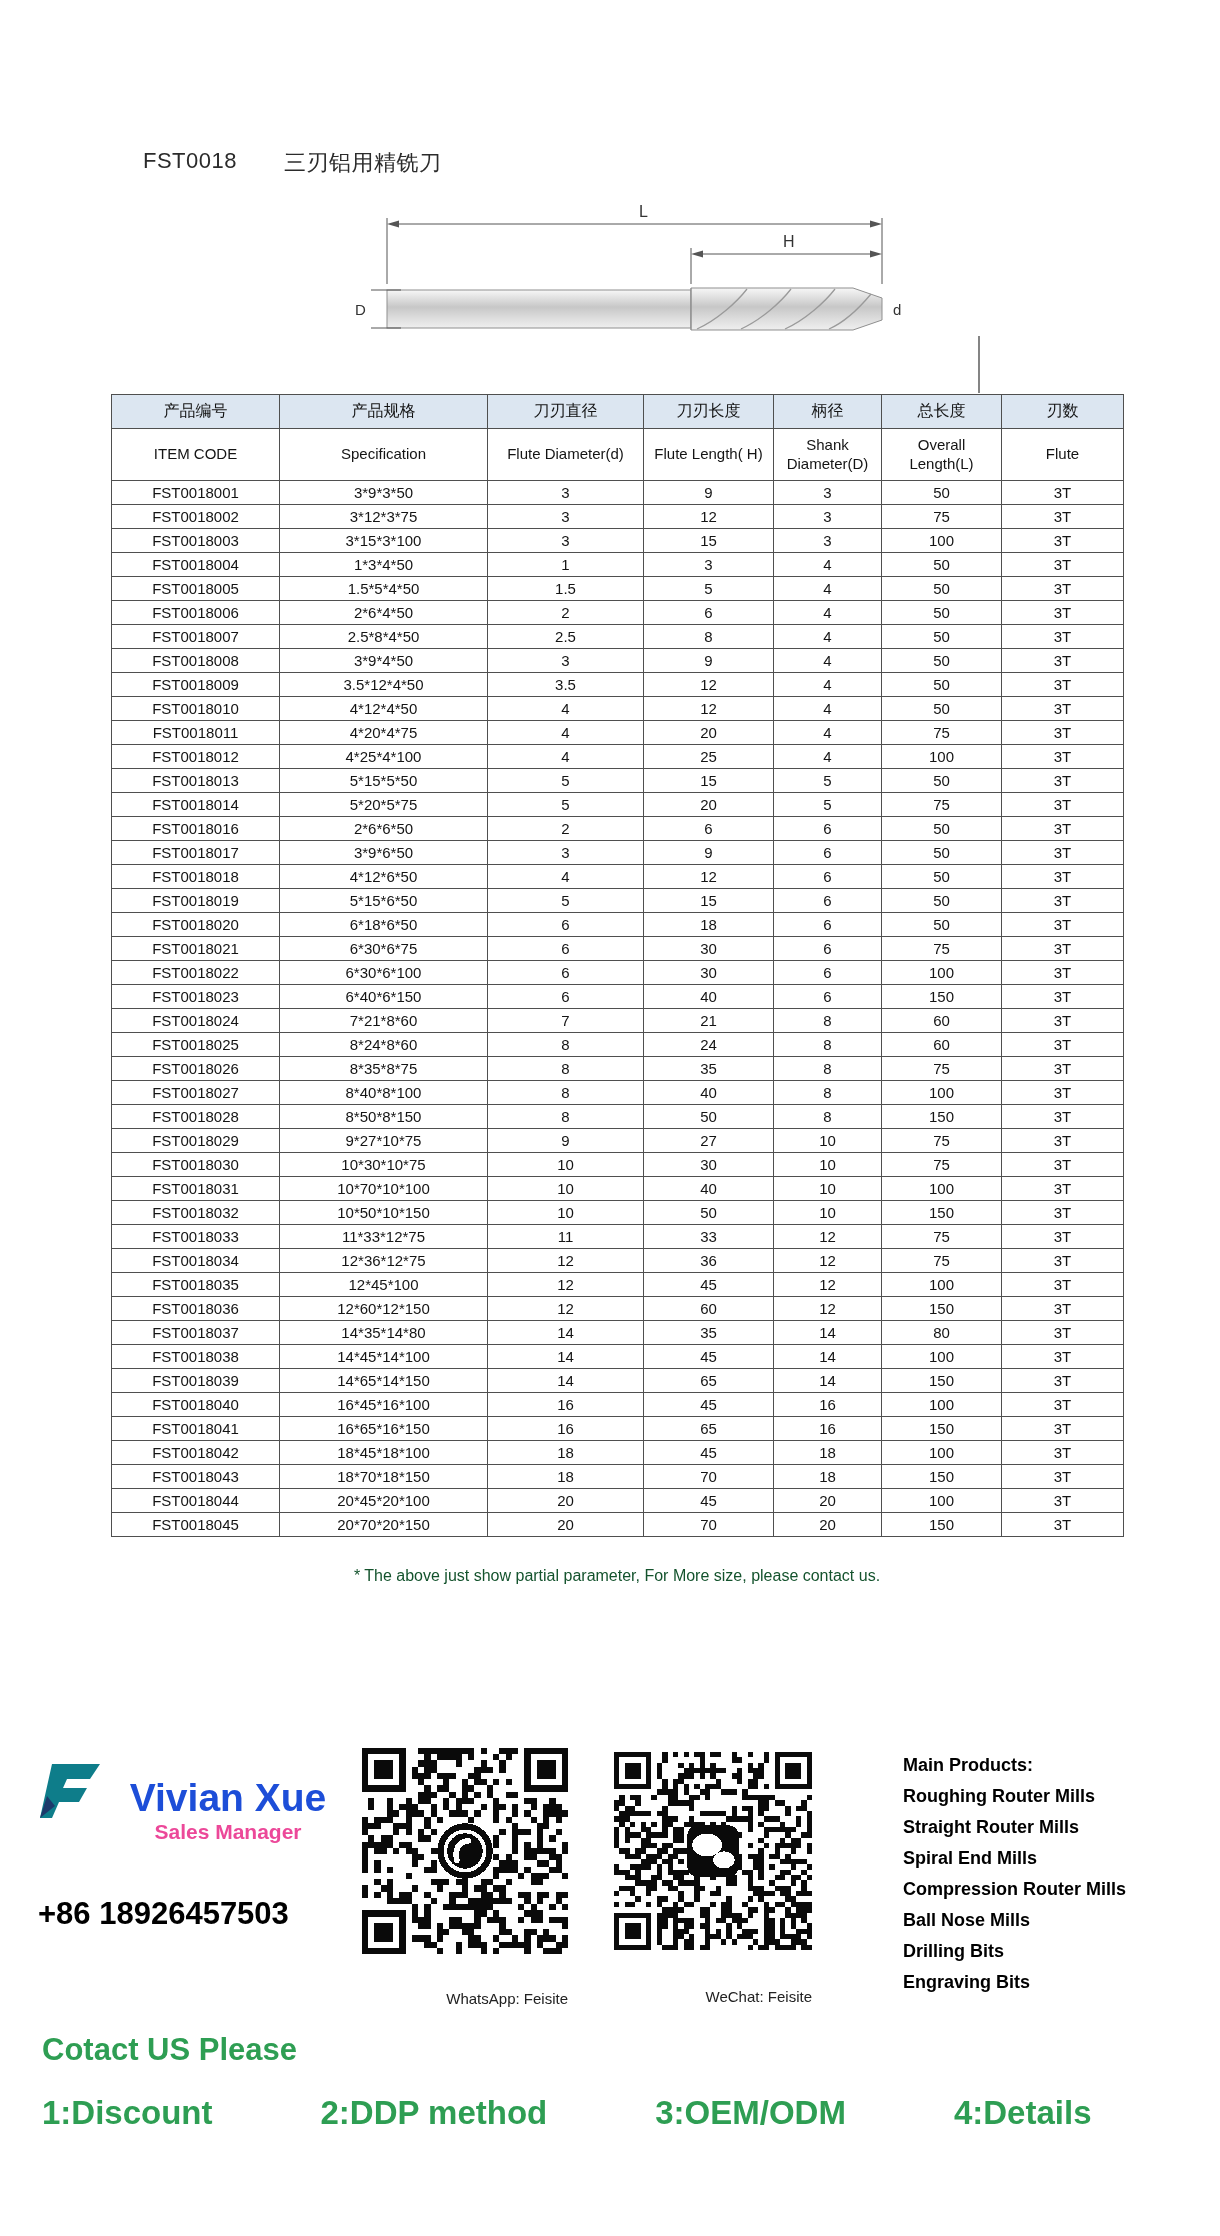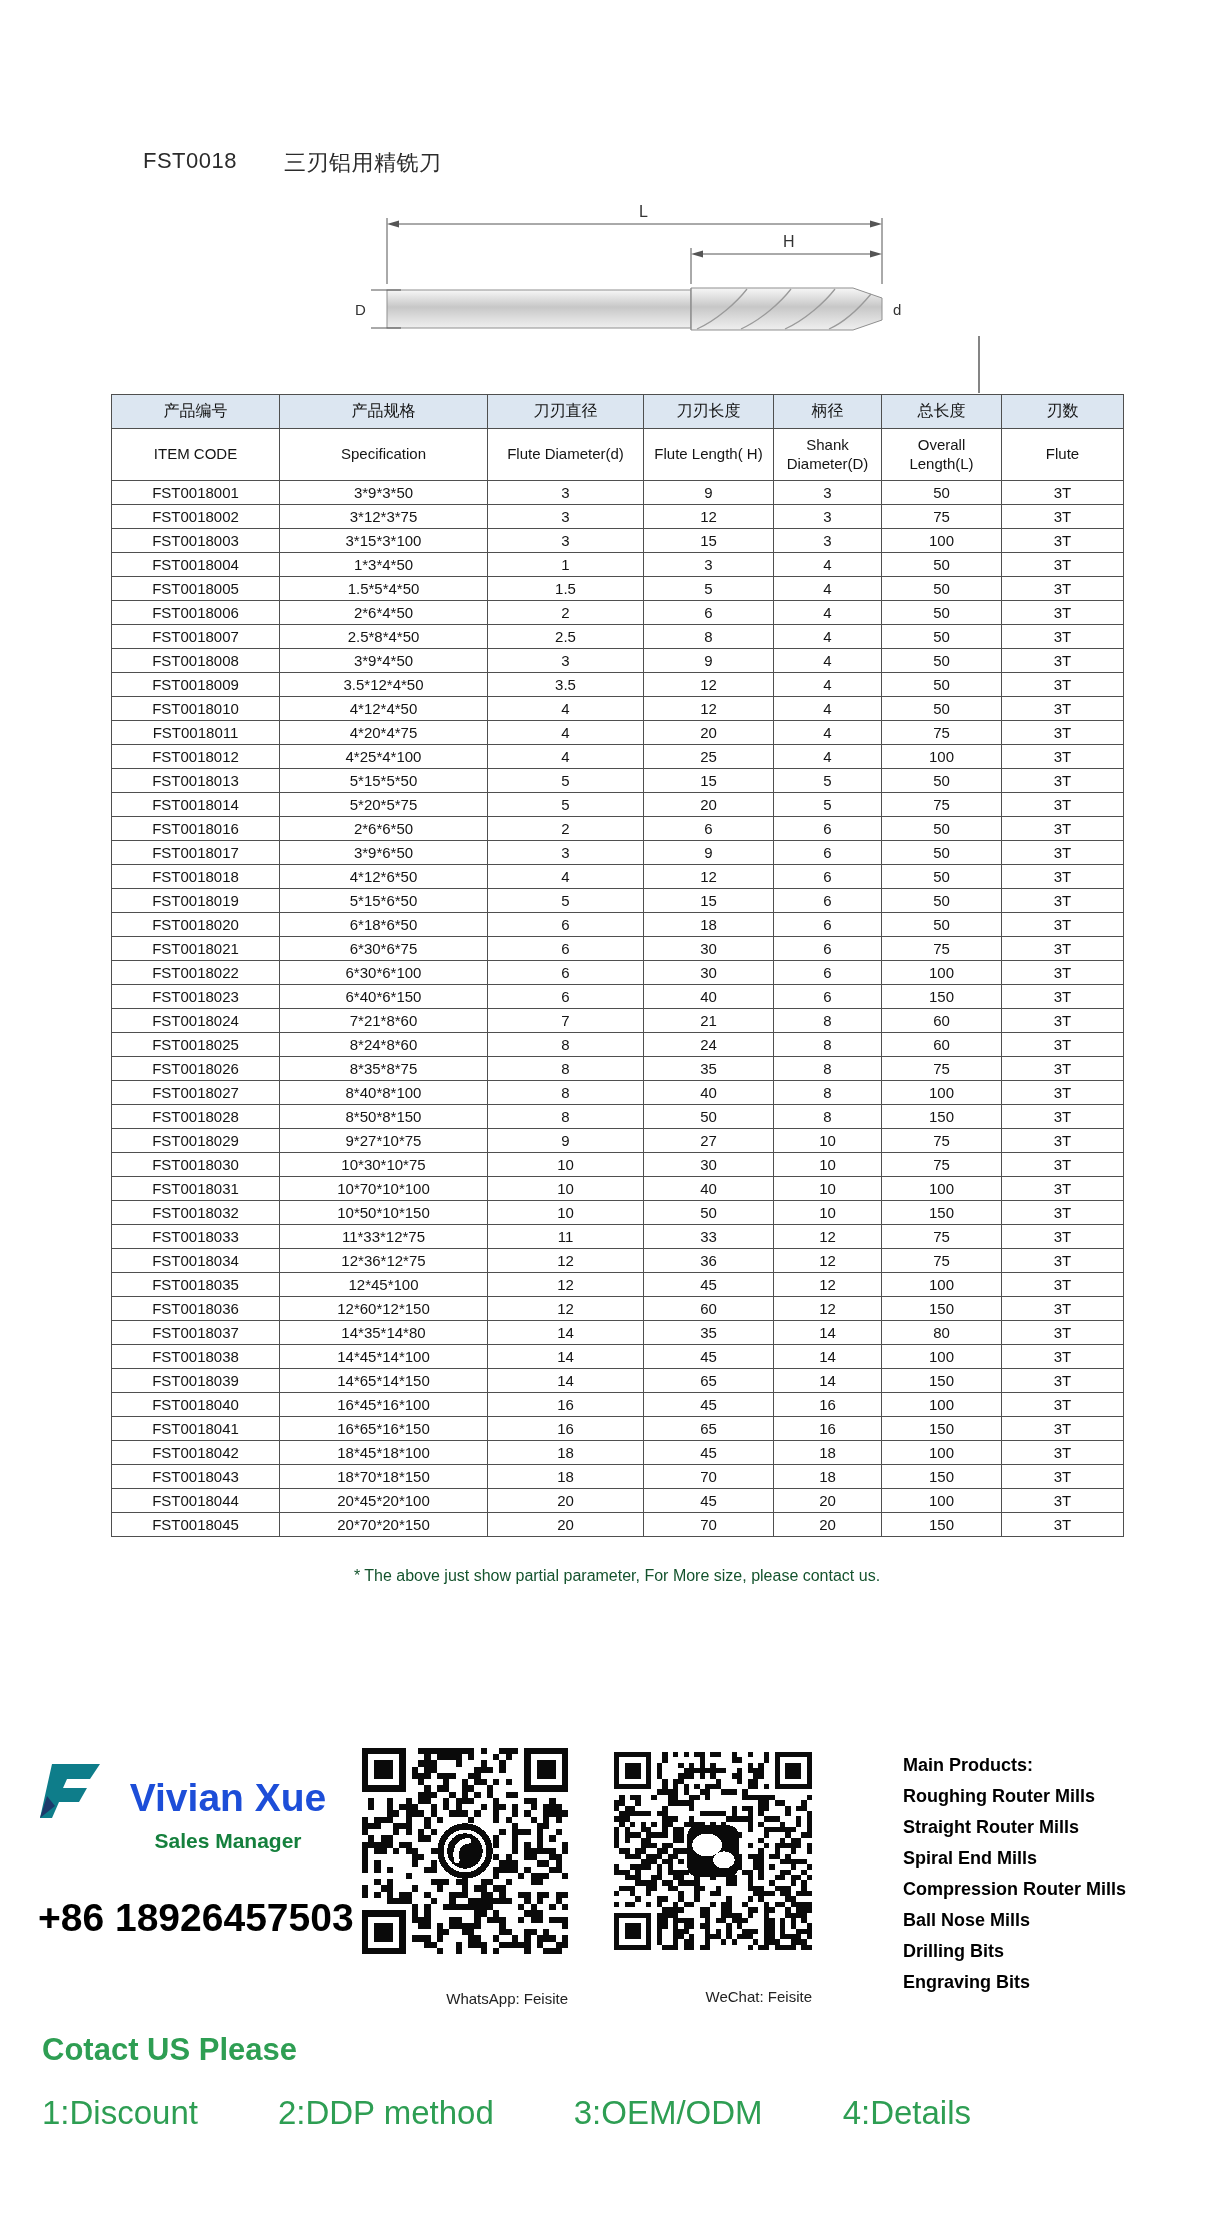--- a/index.html
+++ b/index.html
@@ -17,34 +17,34 @@
               padding:0 2px;overflow:hidden;white-space:nowrap}
   .spec-table thead tr.cn th{background:var(--header-bg,#dce6f1);height:34px;font-weight:400;font-size:16px}
   .spec-table thead tr.en th{height:52px;font-weight:400;font-size:15px;white-space:normal;line-height:1.25}
   .spec-table tbody tr{height:24px}
 
   .note{position:absolute;left:111px;top:1567px;width:1012px;text-align:center;font-size:16px;color:#14532d}
 
   .logo{position:absolute;left:36px;top:1760px;width:68px;height:62px}
   .person{position:absolute;left:108px;top:1776px;width:240px;text-align:center}
   .person .name{font-size:39px;font-weight:700;color:#1d4ed8}
-  .person .role{font-size:21px;font-weight:700;margin-top:9px;color:#15803d}
-  .phone{position:absolute;left:38px;top:1896px;font-size:39px;font-weight:700;color:#000}
+  .person .role{font-size:21px;font-weight:700;color:#ec4899}
+  .phone{position:absolute;left:38px;top:1896px;font-size:31px;font-weight:700;color:#000}
 
   .qr{position:absolute;background:#fff}
   .qr1{left:362px;top:1748px;width:206px;height:206px}
   .qr2{left:614px;top:1752px;width:198px;height:198px}
   .qr-label{position:absolute;font-size:15px;color:#222;text-align:right}
   .qr1-label{left:362px;top:1990px;width:206px}
   .qr2-label{left:614px;top:1988px;width:198px}
 
   .products{position:absolute;left:903px;top:1750px;font-size:18px;font-weight:700;line-height:31px;color:#000}
 
   .cta-heading{position:absolute;left:42px;top:2032px;font-size:31px;font-weight:700;color:var(--green,#2e9e53)}
-  .cta-line{position:absolute;left:42px;top:2094px;display:flex;gap:80px;font-size:33px;font-weight:400;color:var(--green,#2e9e53)}
+  .cta-line{position:absolute;left:42px;top:2094px;display:flex;gap:108px;font-size:33px;font-weight:700;color:var(--green,#2e9e53)}
 
   svg text{font-family:"Liberation Sans","DejaVu Sans",sans-serif}
 </style>
 </head>
 <body>
 
 <div class="page">
 
   <div class="title">
     <span>FST0018</span>

